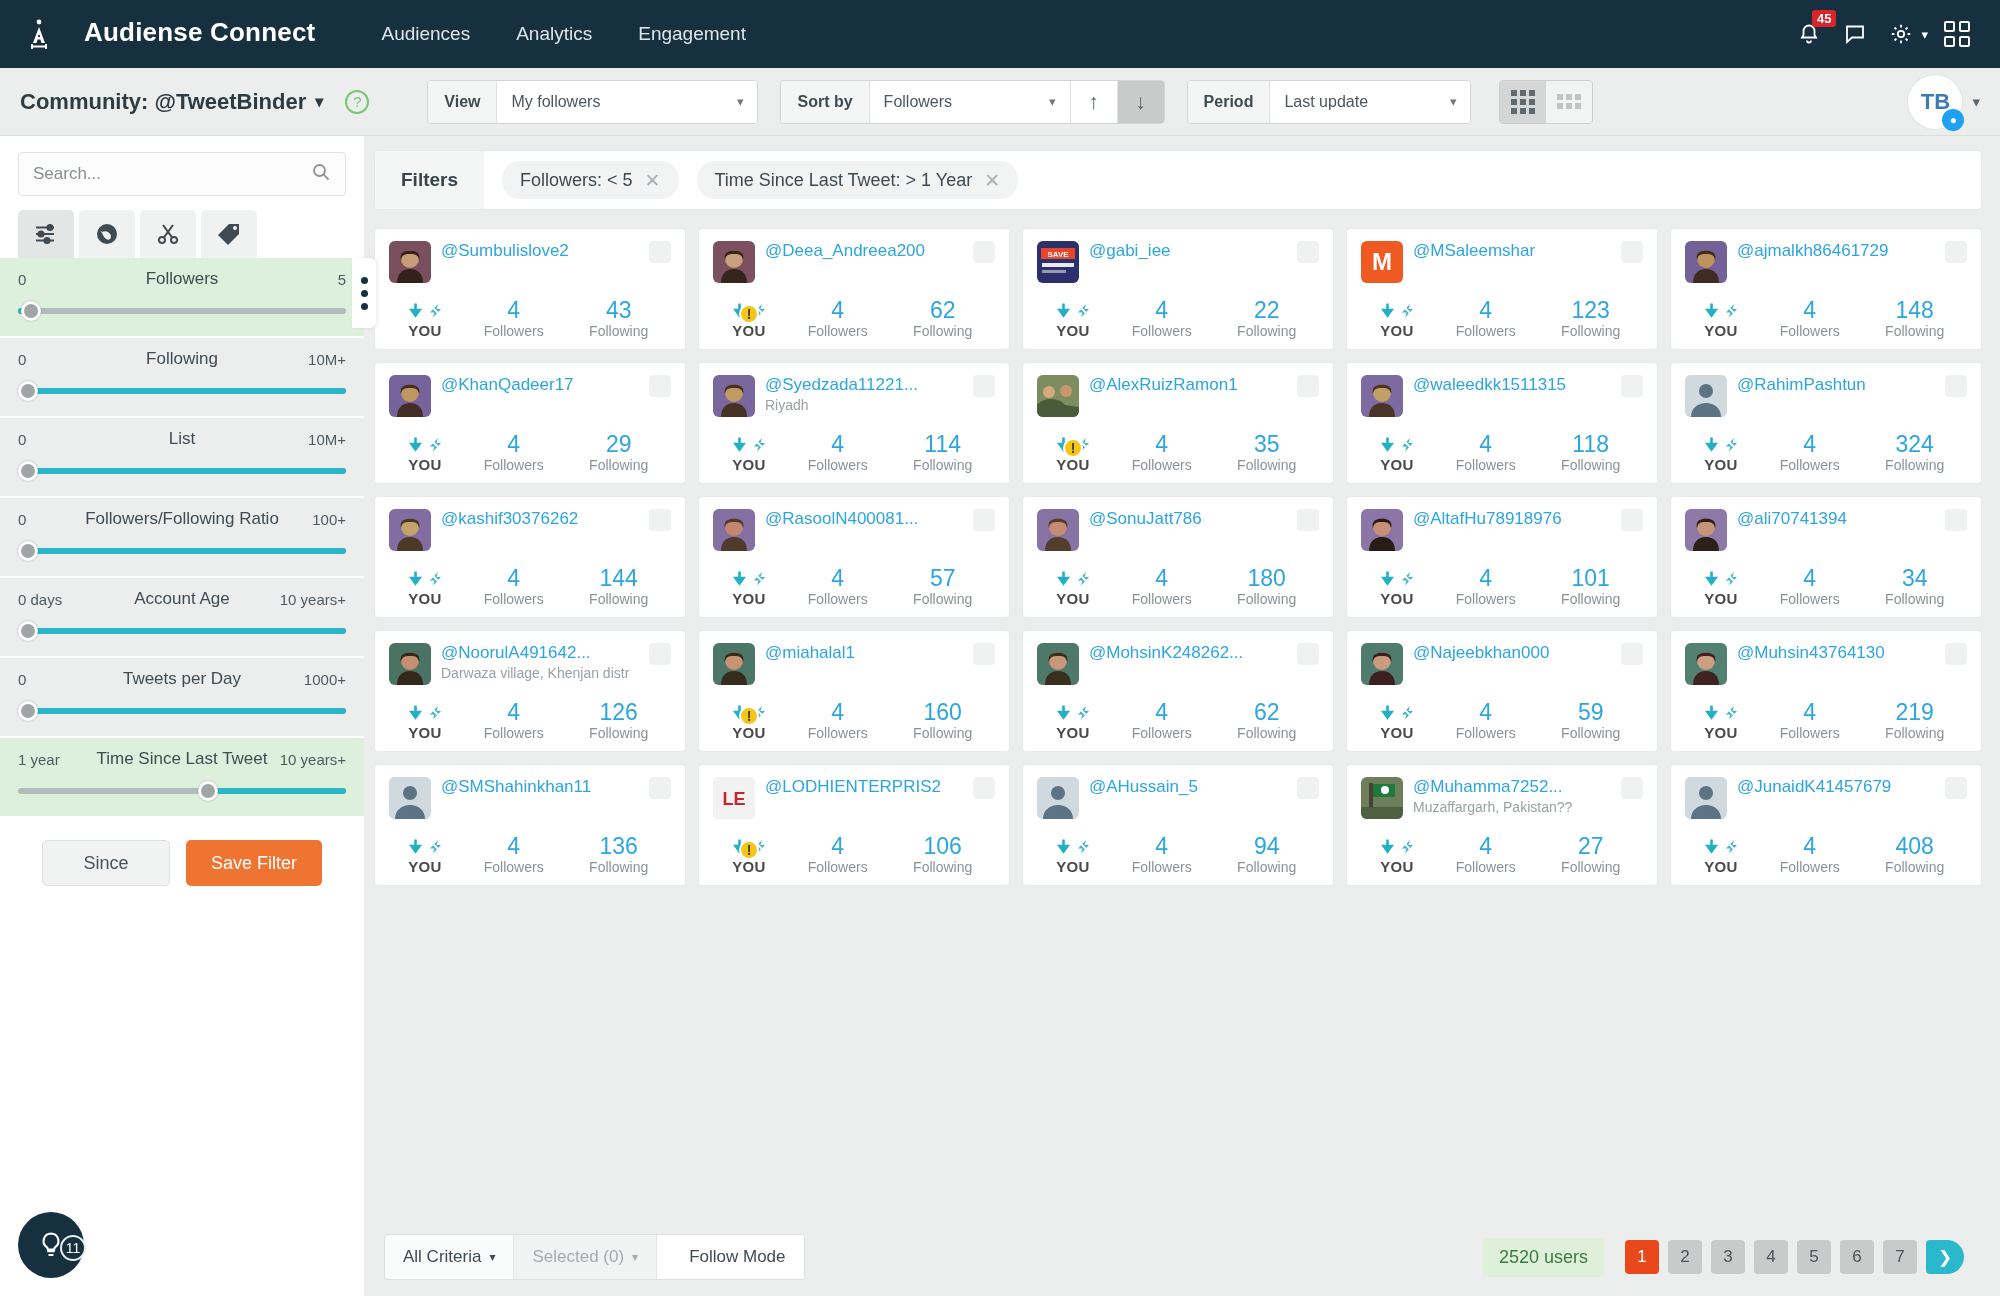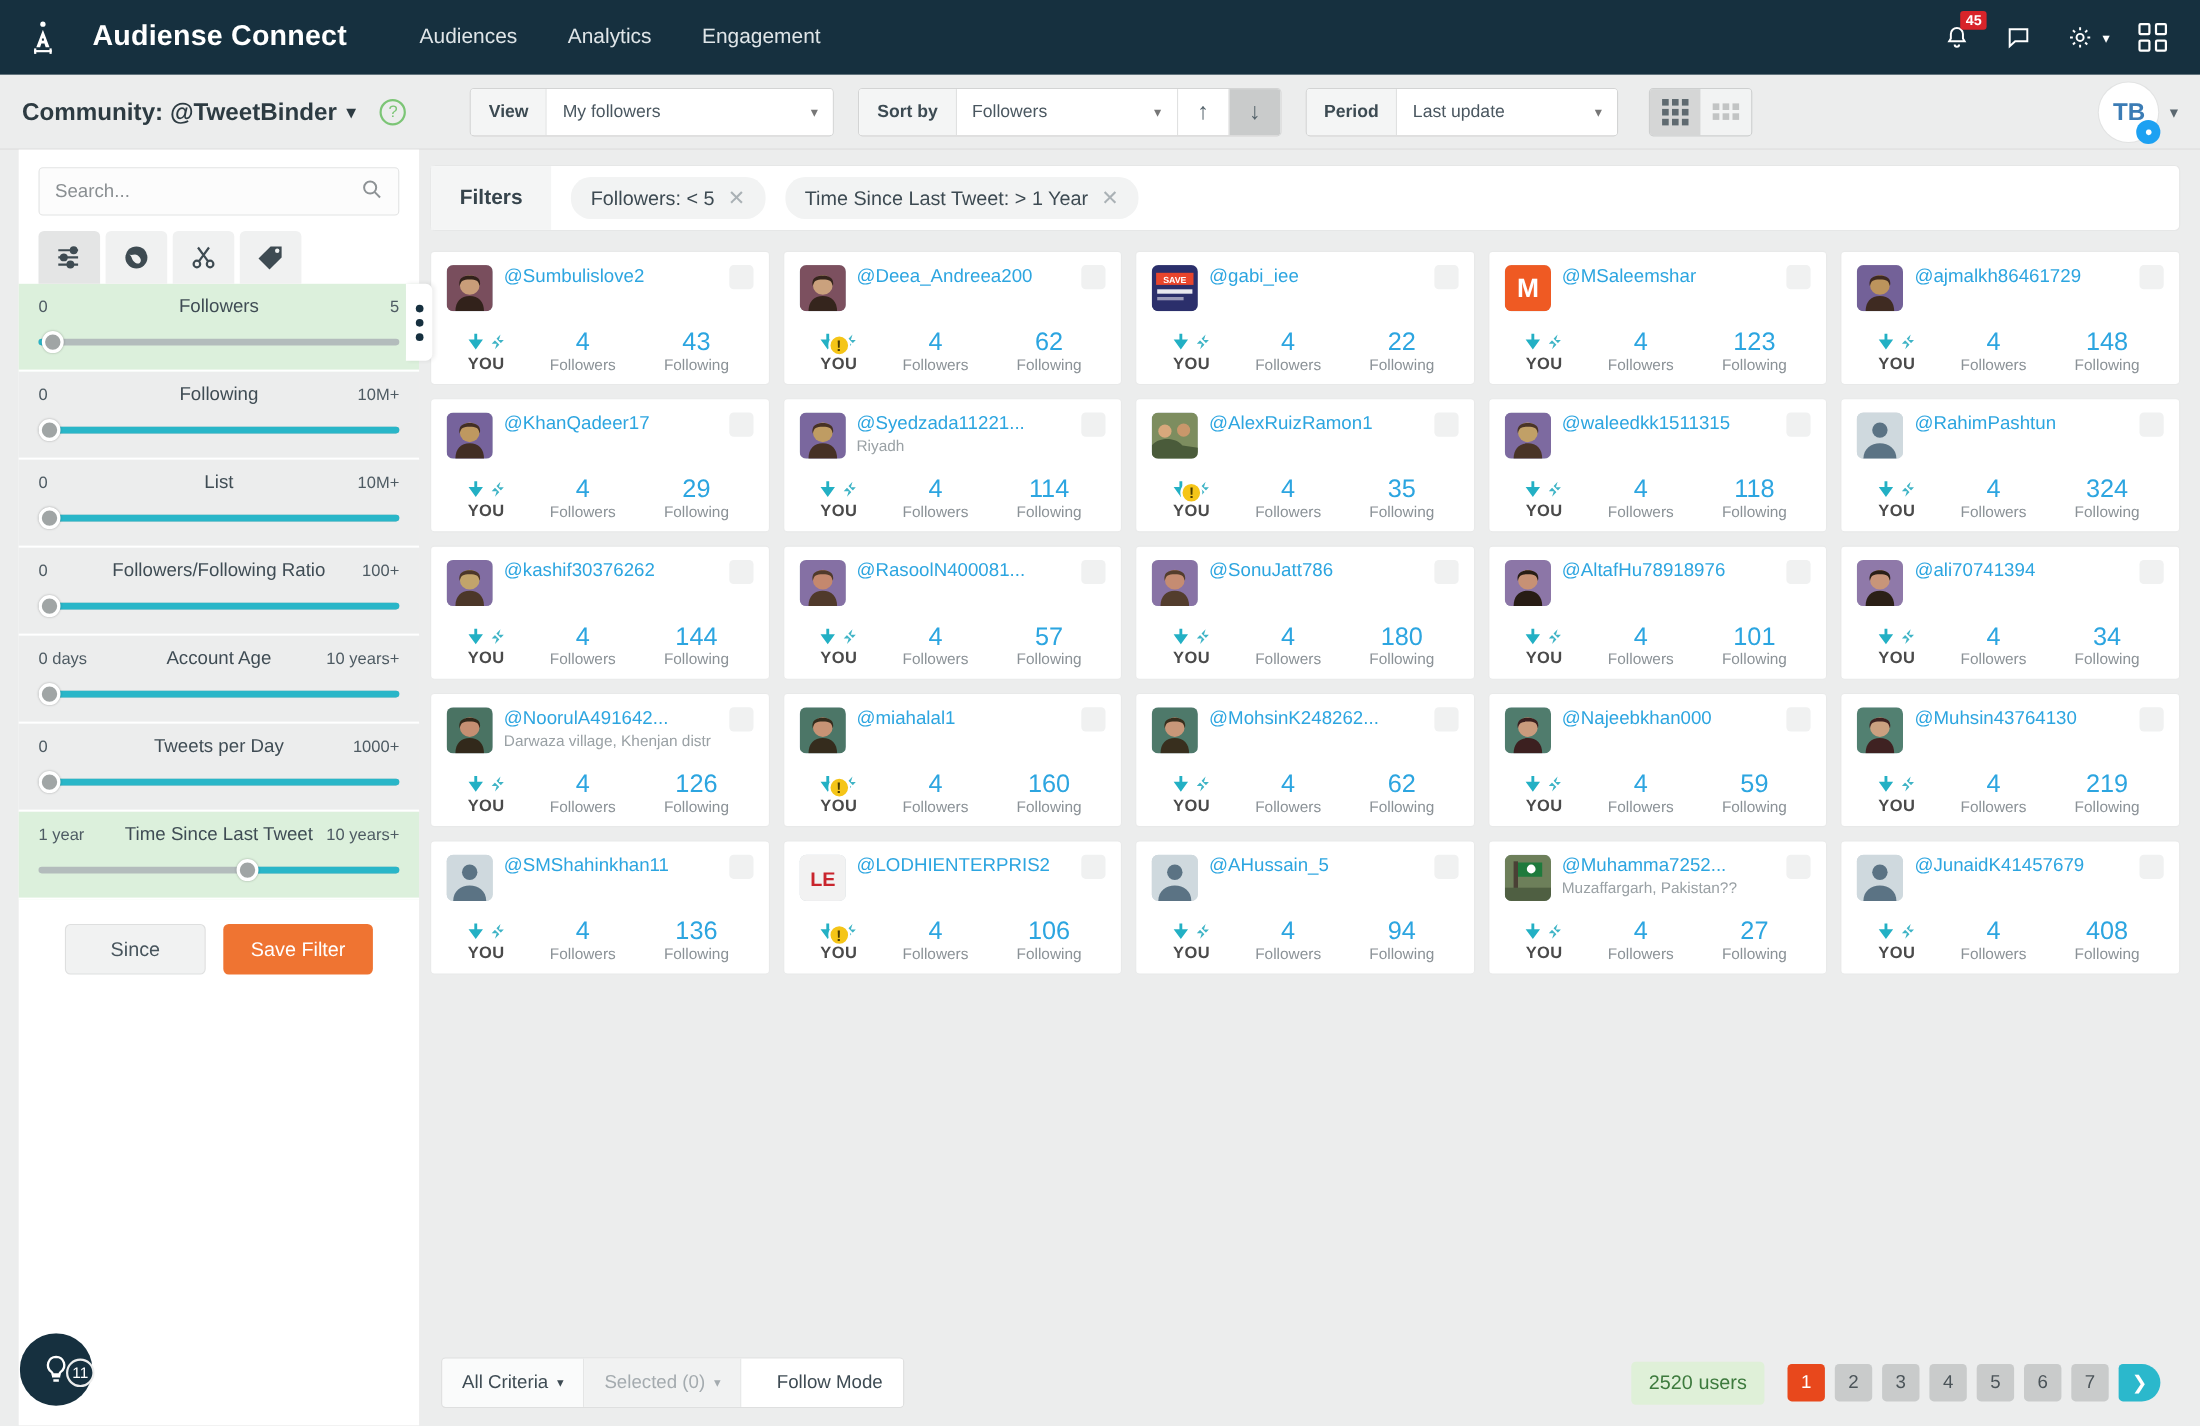--- a/index.html
+++ b/index.html
@@ -15,21 +15,21 @@
     height: 68px; background: #16303f;
     display: flex; align-items: center; padding: 0 22px;
   }
   .brand { display: flex; align-items: flex-start; gap: 28px; }
   .logo-mark {
     width: 34px; height: 34px; position: relative;
   }
   .brand-name { color: #fff; font-size: 26px; font-weight: bold; letter-spacing: .2px; }
   .nav-links { display: flex; gap: 46px; margin-left: 66px; }
   .nav-link { color: #dfe5e8; font-size: 19px; cursor: pointer; }
-  .nav-right { margin-left: auto; display: flex; align-items: center; gap: 26px; padding-right: 8px; }
+  .nav-right { margin-left: auto; display: flex; align-items: center; gap: 16px; padding-right: 8px; }
   .icon-btn { position: relative; cursor: pointer; width: 30px; height: 30px;
               display: flex; align-items: center; justify-content: center; }
   .badge-count {
     position: absolute; top: -9px; right: -12px; background: #d8242a;
     color: #fff; font-size: 13px; font-weight: bold; border-radius: 3px;
     padding: 1px 5px; line-height: 15px;
   }
   .gear-wrap { display: flex; align-items: center; gap: 5px; cursor: pointer; }
   .grid-apps { display: grid; grid-template-columns: 11px 11px; gap: 4px; cursor: pointer; }
   .grid-apps i { display: block; width: 11px; height: 11px; border: 2px solid #fff; border-radius: 2px; }
@@ -68,21 +68,21 @@
     position: relative; font-weight: bold; color: #3b7cb5; font-size: 22px;
     box-shadow: 0 0 0 1px #e2e3e3;
   }
   .avatar .tw {
     position: absolute; right: -2px; bottom: -2px; width: 22px; height: 22px;
     background: #1da1f2; border-radius: 50%; display:flex; align-items:center; justify-content:center;
     font-size: 12px; color:#fff;
   }
 
   
-  .body-wrap { display: flex; height: calc(1296px - 136px); margin-left: 17px; }
+  .body-wrap { display: flex; height: calc(1296px - 136px); }
 
   
   .sidebar { width: 364px; background: #fff; position: relative; flex-shrink: 0; }
   .search-row { padding: 16px 18px 10px; }
   .search-box {
     height: 44px; border: 1px solid #e2e3e3; border-radius: 4px;
     display: flex; align-items: center; padding: 0 14px; background: #fcfcfc;
   }
   .search-box input { border: none; outline: none; flex: 1; font-size: 17px; color: #555; background: transparent;
                       font-family: "Liberation Sans", sans-serif; }

